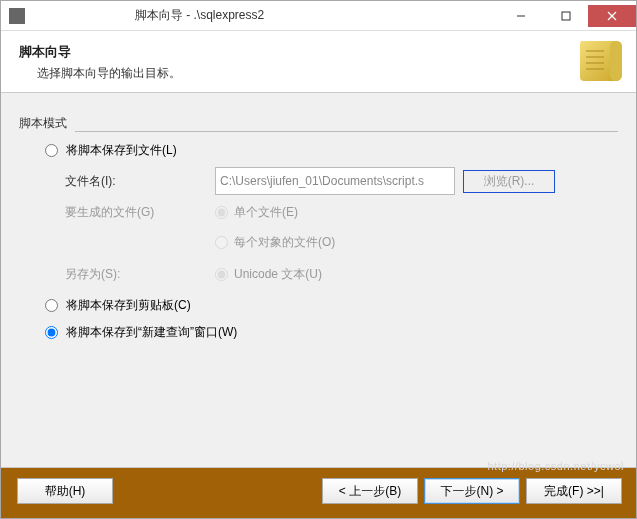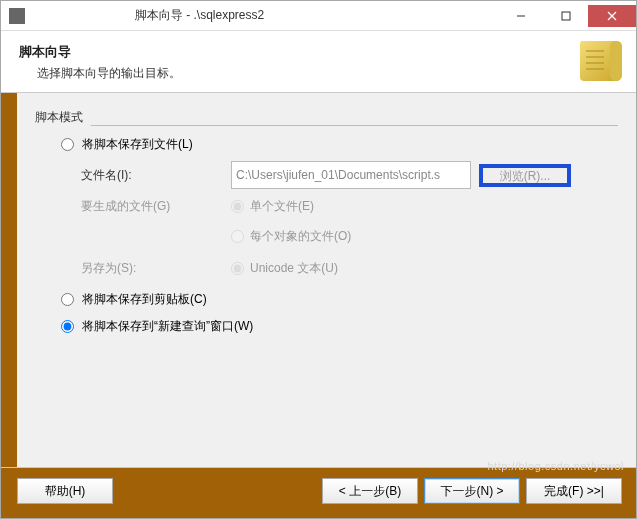--- a/index.html
+++ b/index.html
@@ -9,32 +9,32 @@
   .title-icon { width: 16px; height: 16px; margin: 0 6px 0 8px; background: #666; display: inline-block; }
   .titlebar-title { flex: 1; text-align: center; font-size: 12px; color: #333; padding-right: 130px; }
   .win-controls { display: flex; }
   .win-btn { width: 45px; height: 22px; display: flex; align-items: center; justify-content: center; font-size: 12px; cursor: pointer; }
   .win-btn.close { background: #c75050; color: #fff; width: 48px; height: 22px; }
   .win-btn svg { width: 10px; height: 10px; }
   .header-band { background: #fff; padding: 12px 18px 10px 18px; position: relative; border-bottom: 1px solid #ccc; }
   .header-title { font-weight: bold; font-size: 13px; color: #222; }
   .header-sub { font-size: 12px; color: #333; margin: 4px 0 0 18px; }
   .header-icon { position: absolute; right: 12px; top: 6px; width: 48px; height: 48px; }
-  .body-area { flex: 1; background: #f0f0f0; padding: 16px 18px 10px 18px; overflow: hidden; margin-left: 16px; }
+  .body-area { flex: 1; background: #f0f0f0; padding: 22px 18px 10px 18px; overflow: hidden; }
   .groupbox { position: relative; padding-top: 8px; }
   .group-label { position: absolute; top: 0; left: 0; background: #f0f0f0; padding-right: 6px; font-size: 12px; color: #333; }
   .group-line { border-top: 1px solid #bbb; margin-top: 8px; margin-left: 56px; }
   .opt-row { display: flex; align-items: center; margin: 10px 0 8px 26px; }
   .opt-row input[type=radio] { margin-right: 8px; }
   .sub-grid { margin-left: 46px; }
   .sub-row { display: flex; align-items: center; min-height: 26px; margin-bottom: 4px; }
   .sub-label { width: 150px; color: #333; }
   .sub-label.disabled, .disabled { color: #9a9a9a; }
   .text-input { width: 240px; height: 28px; border: 1px solid #bbb; padding: 0 4px; font-size: 12px; color: #888; background: #fff; }
-  .browse-btn { width: 92px; height: 23px; margin-left: 8px; border: 4px solid #1d4ed8; background: #efefef; color: #9a9a9a; font-size: 12px; cursor: default; }
+  .browse-btn { width: 92px; height: 23px; margin-left: 8px; border: 1px solid #1d4ed8; background: #efefef; color: #9a9a9a; font-size: 12px; cursor: default; }
   .radio-inline { display: flex; align-items: center; }
   .radio-inline input { margin-right: 6px; }
   .radio-inline.disabled input { opacity: 0.6; }
   .footer-sep { border-top: 1px solid #c8c8c8; margin: 0 0 10px 0; }
   .footer { padding: 0 14px 14px 14px; display: flex; align-items: center; }
   .footer-spacer { flex: 1; }
   .btn { min-width: 96px; height: 26px; border: 1px solid #aaa; background: linear-gradient(#fff,#e9e9e9); font-size: 12px; cursor: pointer; margin-left: 6px; padding: 0 10px; }
   .btn.help { margin-left: 2px; }
   .btn.primary { border: 1px solid #4a90d9; box-shadow: 0 0 0 1px #bcdcf5 inset; }
   .watermark { position:absolute; right:12px; bottom:46px; color:#d8d8d8; font-size:11px; letter-spacing:0.5px; pointer-events:none;}

